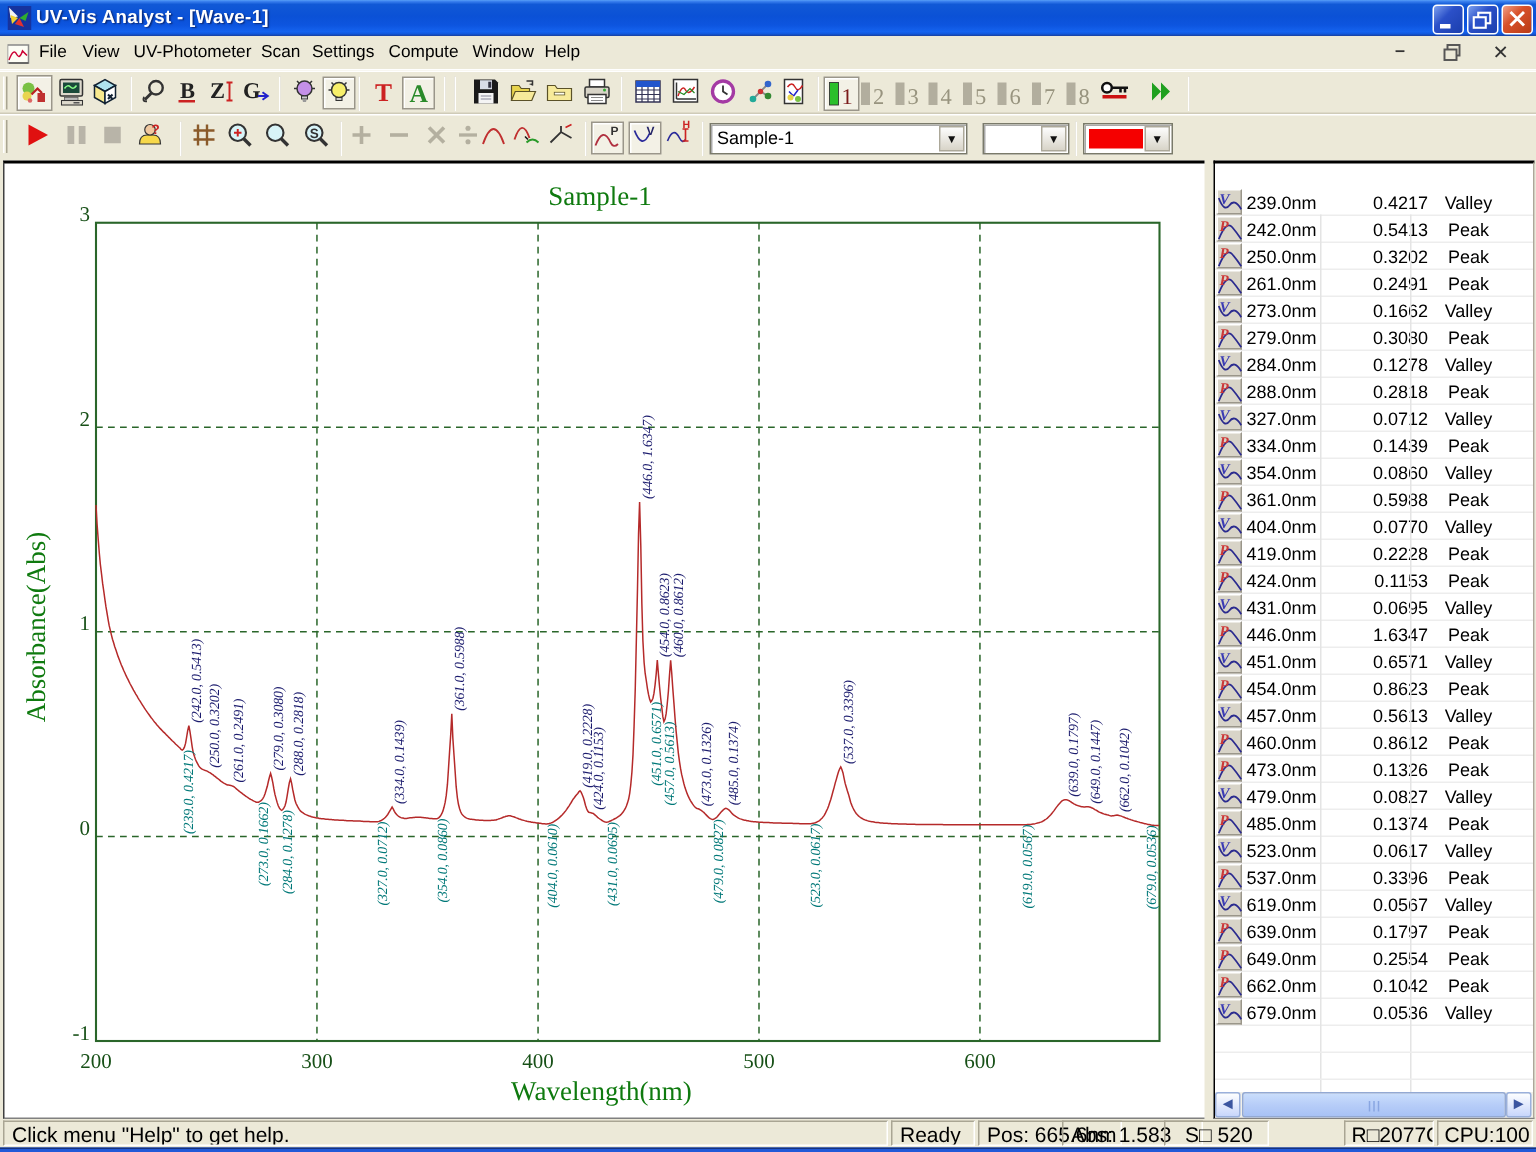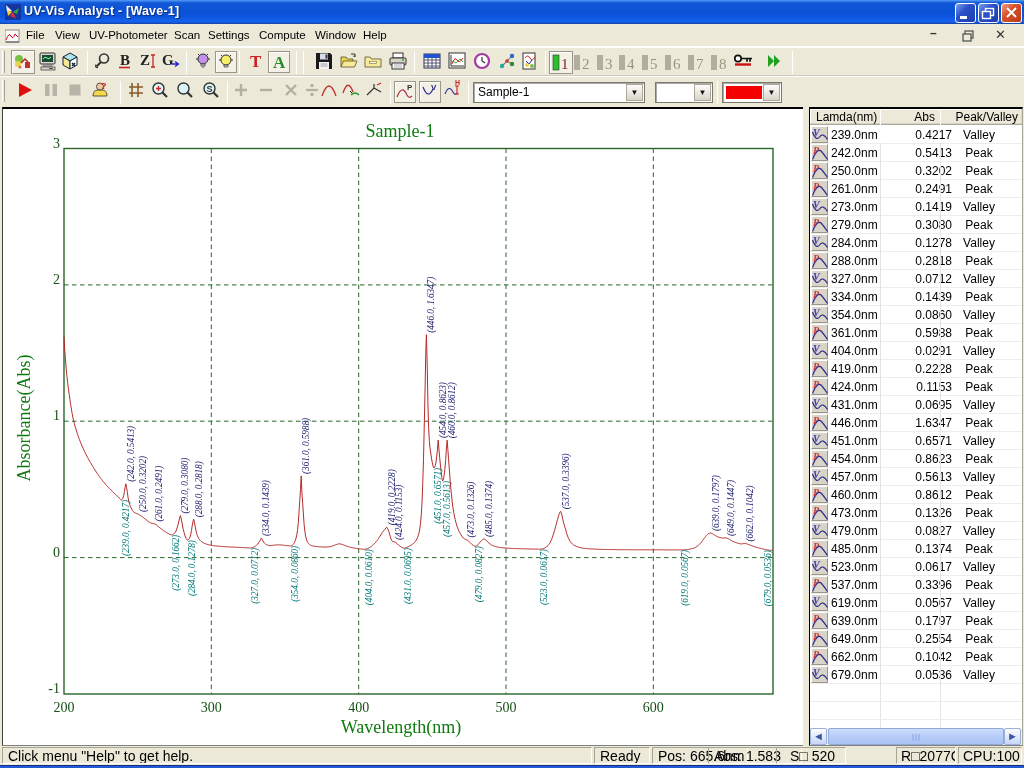--- a/index.html
+++ b/index.html
@@ -391,27 +391,20 @@
 <text transform="translate(368.6,440.3) rotate(-90)" class="vl" text-anchor="end">(404.0, 0.0610)</text>
 <text transform="translate(408.3,439.1) rotate(-90)" class="vl" text-anchor="end">(431.0, 0.0695)</text>
 <text transform="translate(437.8,359.0) rotate(-90)" class="vl" text-anchor="end">(451.0, 0.6571)</text>
 <text transform="translate(446.6,372.1) rotate(-90)" class="vl" text-anchor="end">(457.0, 0.5613)</text>
 <text transform="translate(479.1,437.3) rotate(-90)" class="vl" text-anchor="end">(479.0, 0.0827)</text>
 <text transform="translate(543.9,440.2) rotate(-90)" class="vl" text-anchor="end">(523.0, 0.0617)</text>
 <text transform="translate(685.3,440.9) rotate(-90)" class="vl" text-anchor="end">(619.0, 0.0567)</text>
 <text transform="translate(767.7,441.3) rotate(-90)" class="vl" text-anchor="end">(679.0, 0.0536)</text>
       </svg></div>
  <div id="tablepane" class="abs">
-  <div class="thead">
-        <span style="left:6px">Lamda(nm)</span>
-        <span style="left:76px;width:49px;text-align:right">Abs</span>
-        <span style="left:132px;width:76px;text-align:right">Peak/Valley</span>
-        <span class="hsep" style="left:70px"></span>
-        <span class="hsep" style="left:130px"></span>
-      </div>
   <div style="position:absolute;left:0;top:17px;width:212px;height:602px;overflow:hidden">
   <div class="trow" style="top:0px">
           <span class="ric">
             <svg width="16" height="16" viewBox="0 0 16 16">
               <path d="M0.5 5 Q4 14.5 7.5 10 Q11 5 15.5 12.5" fill="none" stroke="#2b2b8f" stroke-width="1.2"></path>
               <text x="1" y="9" font-family="Liberation Serif" font-style="italic" font-weight="bold" font-size="10" fill="#3b3bb4">V</text>
             </svg>
           </span>
           <span class="rnm">239.0nm</span>
           <span class="rab">0.4217</span>
@@ -451,21 +444,21 @@
           <span class="rpv">Peak</span>
         </div>
 <div class="trow" style="top:72px">
           <span class="ric">
             <svg width="16" height="16" viewBox="0 0 16 16">
               <path d="M0.5 5 Q4 14.5 7.5 10 Q11 5 15.5 12.5" fill="none" stroke="#2b2b8f" stroke-width="1.2"></path>
               <text x="1" y="9" font-family="Liberation Serif" font-style="italic" font-weight="bold" font-size="10" fill="#3b3bb4">V</text>
             </svg>
           </span>
           <span class="rnm">273.0nm</span>
-          <span class="rab">0.1419</span>
+          <span class="rab">0.1662</span>
           <span class="rpv">Valley</span>
         </div>
 <div class="trow" style="top:90px">
           <span class="ric">
             <svg width="16" height="16" viewBox="0 0 16 16">
               <path d="M0.5 14.5 Q5.5 2 9.5 6.5 Q12.5 10 15.5 14.5" fill="none" stroke="#2b2b8f" stroke-width="1.2"></path>
               <text x="1" y="9" font-family="Liberation Serif" font-style="italic" font-weight="bold" font-size="10" fill="#cc3838">P</text>
             </svg>
           </span>
           <span class="rnm">279.0nm</span>
@@ -539,21 +532,21 @@
           <span class="rpv">Peak</span>
         </div>
 <div class="trow" style="top:216px">
           <span class="ric">
             <svg width="16" height="16" viewBox="0 0 16 16">
               <path d="M0.5 5 Q4 14.5 7.5 10 Q11 5 15.5 12.5" fill="none" stroke="#2b2b8f" stroke-width="1.2"></path>
               <text x="1" y="9" font-family="Liberation Serif" font-style="italic" font-weight="bold" font-size="10" fill="#3b3bb4">V</text>
             </svg>
           </span>
           <span class="rnm">404.0nm</span>
-          <span class="rab">0.0291</span>
+          <span class="rab">0.0770</span>
           <span class="rpv">Valley</span>
         </div>
 <div class="trow" style="top:234px">
           <span class="ric">
             <svg width="16" height="16" viewBox="0 0 16 16">
               <path d="M0.5 14.5 Q5.5 2 9.5 6.5 Q12.5 10 15.5 14.5" fill="none" stroke="#2b2b8f" stroke-width="1.2"></path>
               <text x="1" y="9" font-family="Liberation Serif" font-style="italic" font-weight="bold" font-size="10" fill="#cc3838">P</text>
             </svg>
           </span>
           <span class="rnm">419.0nm</span>

